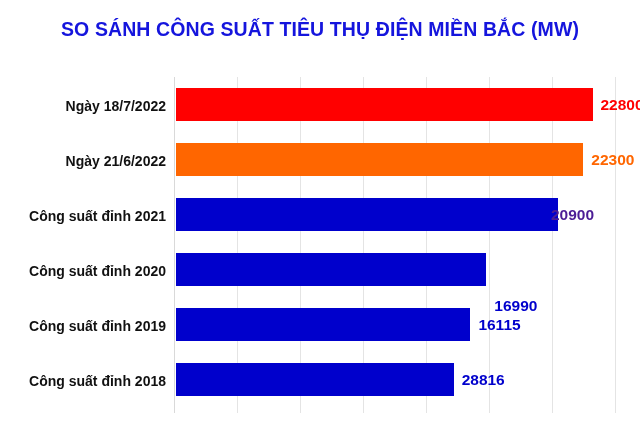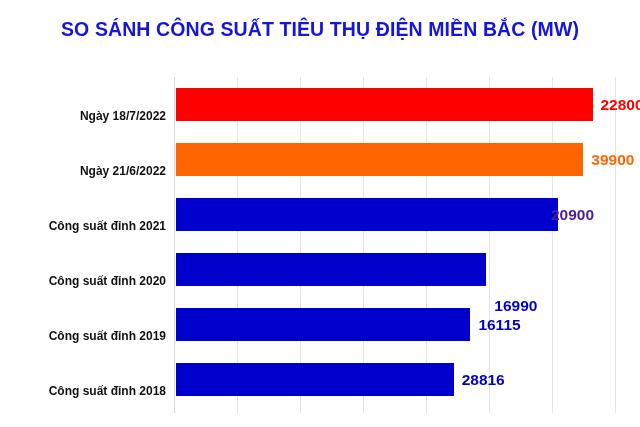--- a/index.html
+++ b/index.html
@@ -55,24 +55,24 @@
   }
   .bar-row {
     position: absolute;
     left: 0;
     width: 640px;
     height: 33px;
   }
   .cat-label {
     position: absolute;
     right: 474px;
-    top: 12px;
+    top: 2px;
     height: 33px;
     line-height: 33px;
-    font-size: 12px;
+    font-size: 14px;
     font-weight: bold;
     color: #111111;
     white-space: nowrap;
     text-align: right;
   }
   .bar {
     position: absolute;
     left: 176px;
     top: 0;
     height: 33px;
@@ -108,21 +108,21 @@
 
   <div class="bar-row" style="top:88px">
     <div class="cat-label">Ngày 18/7/2022</div>
     <div class="bar" style="width: 416.504px; background: rgb(255, 0, 0);"></div>
     <div class="bar-value" style="left: 600.504px; color: rgb(255, 0, 0);">22800</div>
   </div>
 
   <div class="bar-row" style="top:143px">
     <div class="cat-label">Ngày 21/6/2022</div>
     <div class="bar" style="width: 407.37px; background: rgb(255, 102, 0);"></div>
-    <div class="bar-value" style="left: 591.37px; color: rgb(255, 102, 0);">39900</div>
+    <div class="bar-value" style="left: 591.37px; color: rgb(255, 102, 0);">22300</div>
   </div>
 
   <div class="bar-row" style="top:198px">
     <div class="cat-label">Công suất đỉnh 2021</div>
     <div class="bar" style="width: 381.795px; background: rgb(0, 0, 204);"></div>
     <div class="bar-value" style="left: 551px; color: #4c1d95;">20900</div>
   </div>
 
   <div class="bar-row" style="top:253px">
     <div class="cat-label">Công suất đỉnh 2020</div>

